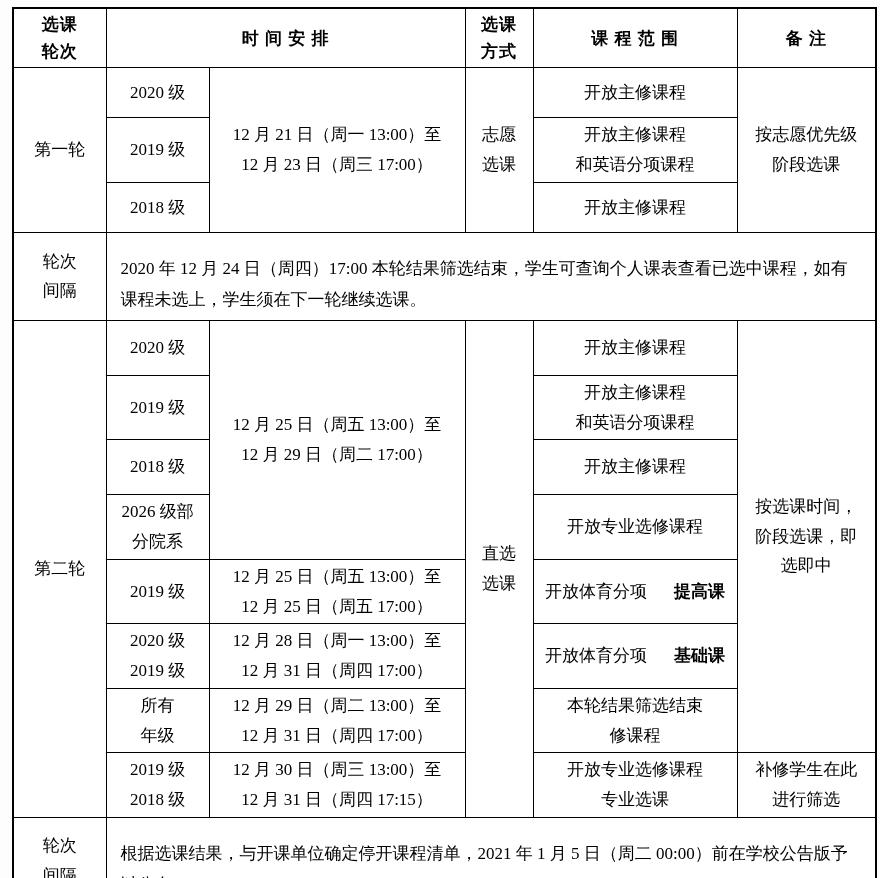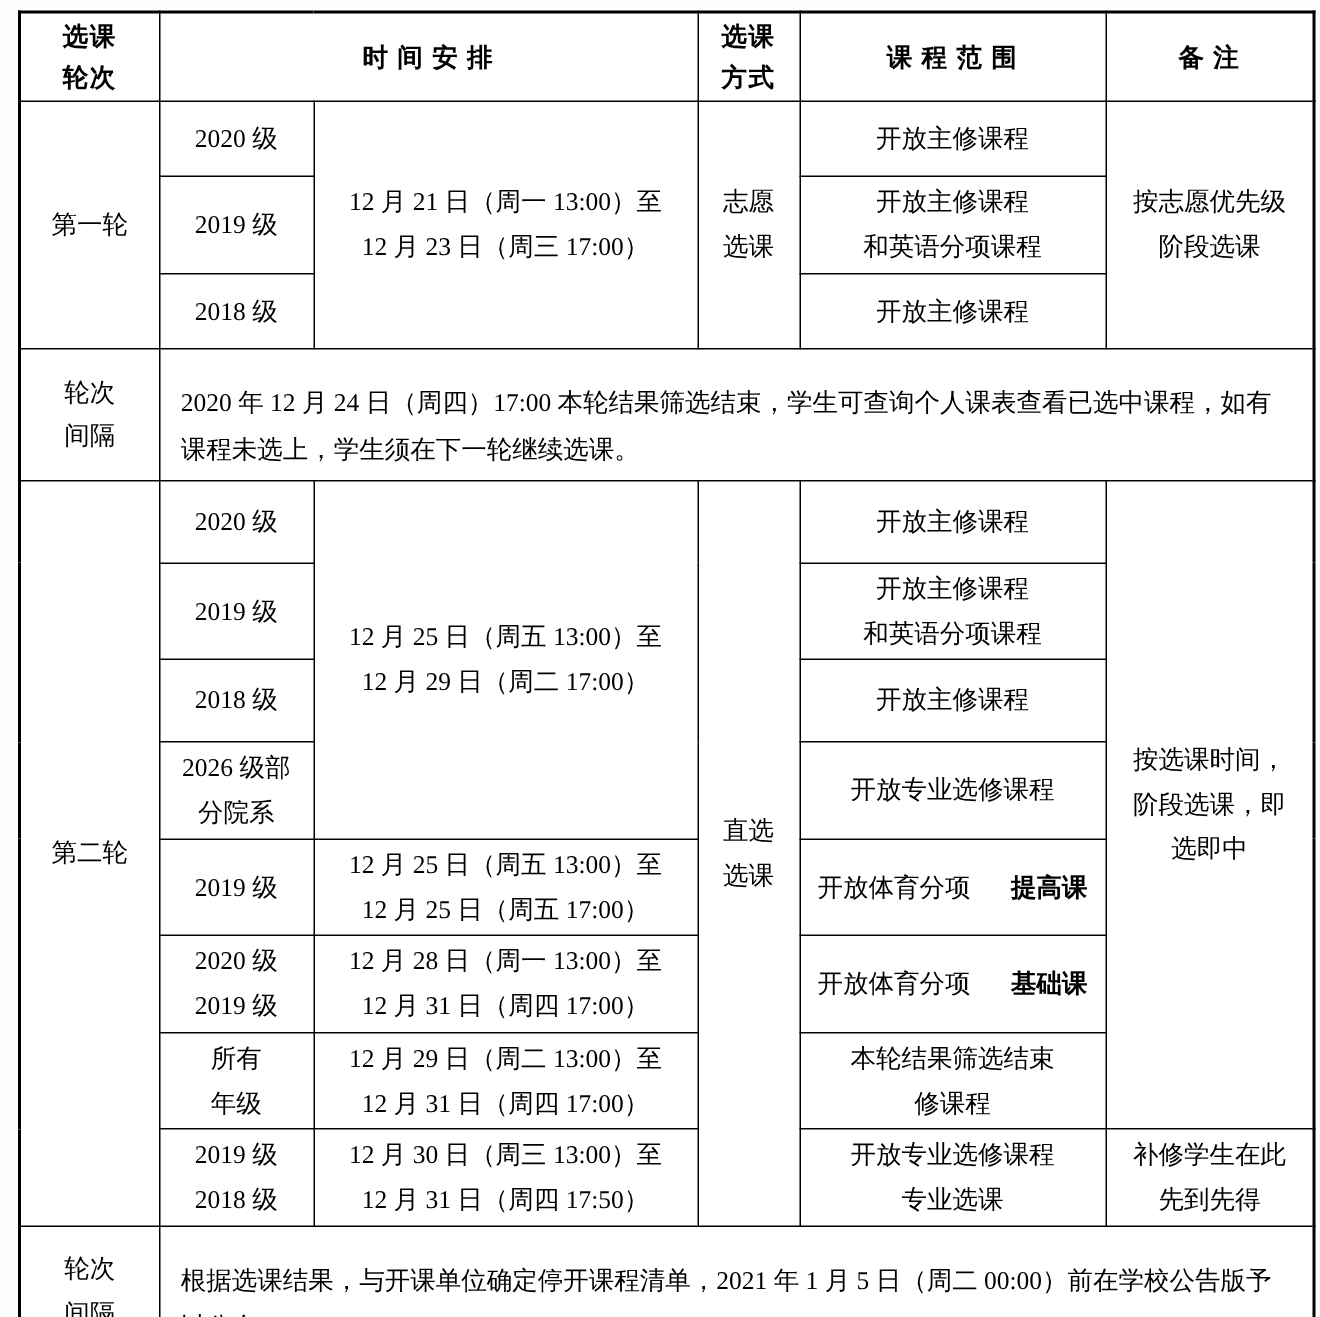--- a/index.html
+++ b/index.html
@@ -137,25 +137,25 @@
 年级</td>
       <td class="pre">12 月 29 日（周二 13:00）至
 12 月 31 日（周四 17:00）</td>
       <td class="pre">本轮结果筛选结束
 修课程</td>
     </tr>
     <tr style="height:60px">
       <td class="pre">2019 级
 2018 级</td>
       <td class="pre">12 月 30 日（周三 13:00）至
-12 月 31 日（周四 17:50）</td>
+12 月 31 日（周四 17:15）</td>
       <td class="pre">开放专业选修课程
 专业选课</td>
       <td class="pre">补修学生在此
-先到先得</td>
+进行筛选</td>
     </tr>
 
     <tr style="height:66px">
       <td class="rowlabel">轮次
 间隔</td>
       <td colspan="5" class="lefttext">根据选课结果，与开课单位确定停开课程清单，2021 年 1 月 5 日（周二 00:00）前在学校公告版予以公布。</td>
     </tr>
 
     <tr style="height:64px">
       <td class="rowlabel">改（补、

